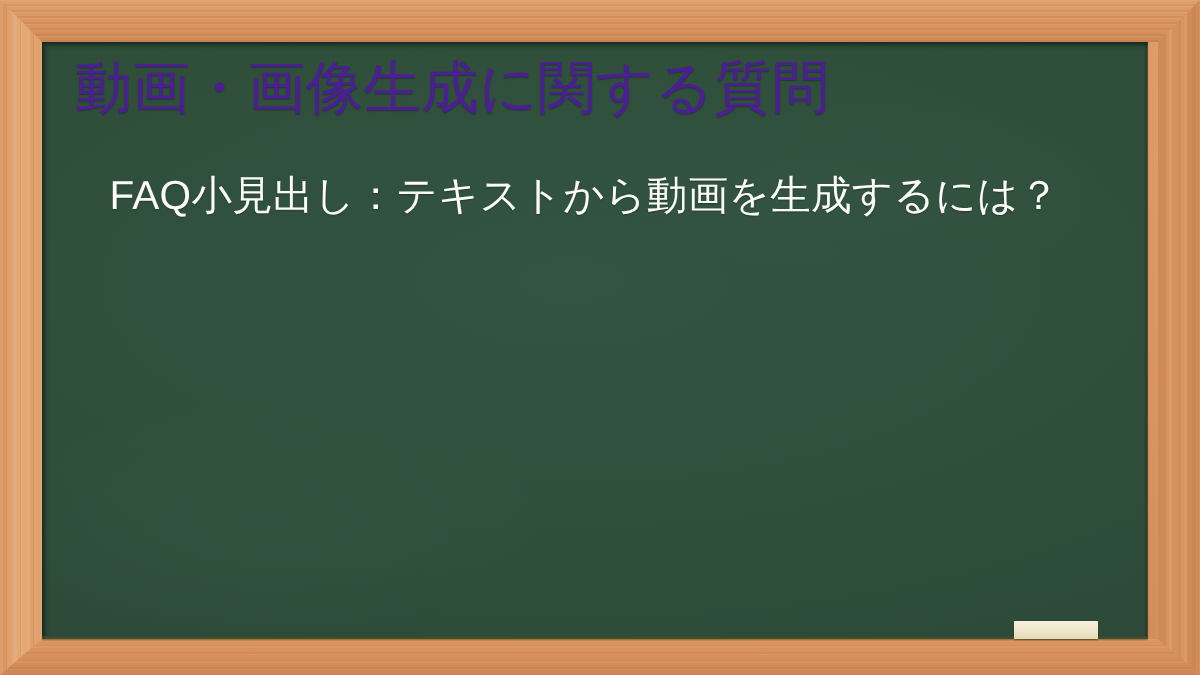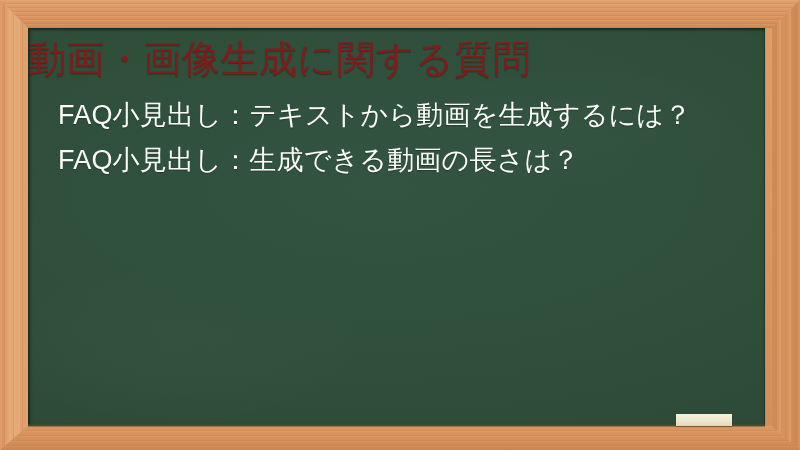--- a/index.html
+++ b/index.html
@@ -169,38 +169,38 @@
   .content {
     position: absolute;
     left: 28px;
     top: 28px;
     width: 737px;
     height: 398px;
   }
 
   .title {
     position: absolute;
-    left: 0;
+    left: 22px;
     top: 6px;
     width: 700px;
-    color: #7f1d1d;
+    color: #4c1d95;
     font-size: 38px;
     line-height: 50px;
     font-weight: 400;
     letter-spacing: 0.5px;
     text-shadow: 0 1px 1px rgba(0,0,0,0.30);
     white-space: nowrap;
   }
 
   .faq-list {
     position: absolute;
     left: 18px;
     top: 68px;
     width: 700px;
-    margin: 0;
+    margin: 15px;
     padding: 0;
     list-style: none;
   }
 
   .faq-item {
     color: #fbfbf8;
     font-size: 27px;
     line-height: 38px;
     font-weight: 400;
     letter-spacing: 0.2px;
@@ -224,17 +224,16 @@
   <div class="board-seam"></div>
 
   <div class="chalk"></div>
 
   <div class="content">
 
     <div class="title">動画・画像生成に関する質問</div>
 
     <ul class="faq-list">
       <li class="faq-item">FAQ小見出し：テキストから動画を生成するには？</li>
-      <li class="faq-item">FAQ小見出し：生成できる動画の長さは？</li>
     </ul>
 
   </div>
 </div>
 
 </body></html>

